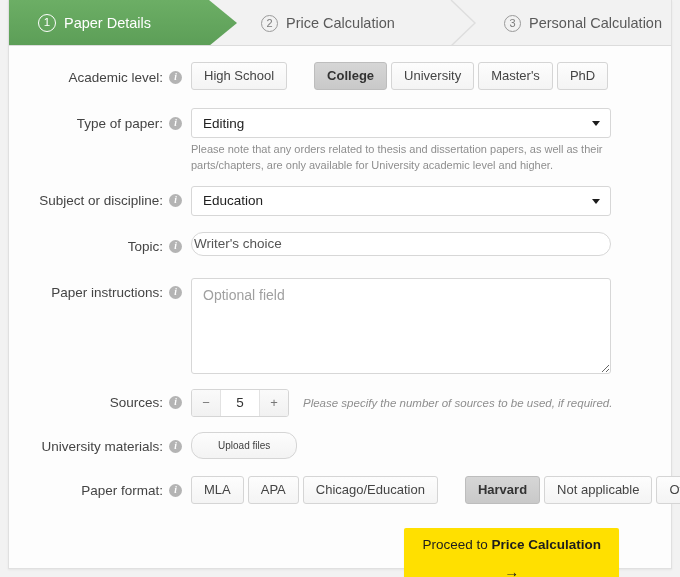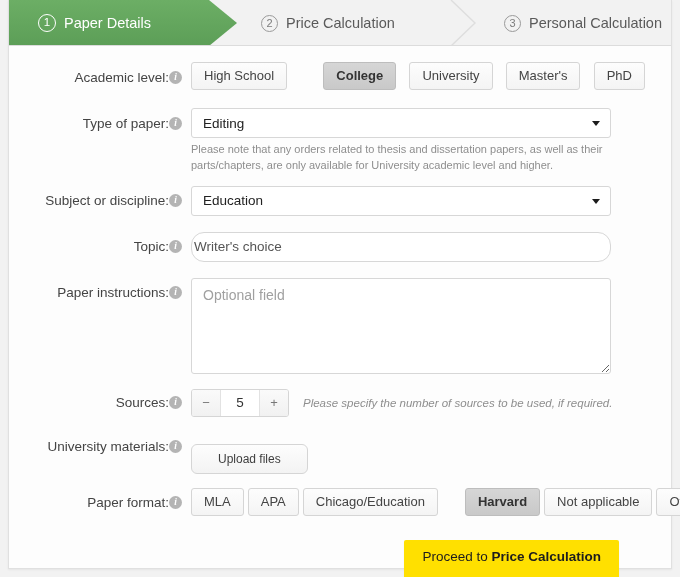--- a/index.html
+++ b/index.html
@@ -110,20 +110,21 @@
   .label {
     width: 182px;
     flex: none;
     text-align: right;
     padding-right: 9px;
     font-size: 13.5px;
     color: #444444;
     display: flex;
     align-items: center;
     justify-content: flex-end;
+    gap: 6px;
     height: 30px;
   }
   .label .ltext { white-space: nowrap; }
 
   .info-icon {
     display: inline-flex;
     align-items: center;
     justify-content: center;
     width: 13px;
     height: 13px;
@@ -134,21 +135,21 @@
     font-weight: bold;
     font-style: italic;
     line-height: 13px;
     flex: none;
     font-family: "Liberation Serif", serif;
   }
 
   .field { flex: 1 1 auto; min-width: 0; }
 
   
-  .seg { display: flex; gap: 4px; flex-wrap: nowrap; justify-content: space-between; }
+  .seg { display: flex; gap: 4px; flex-wrap: nowrap; }
   .seg-btn {
     background: linear-gradient(#fdfdfd, #f4f4f4);
     border: 1px solid #d5d5d5;
     border-radius: 3px;
     font-size: 13px;
     color: #444;
     padding: 6px 12px;
     line-height: 1.1;
     cursor: pointer;
     white-space: nowrap;
@@ -188,21 +189,21 @@
     width: 0; height: 0;
     border-left: 4.5px solid transparent;
     border-right: 4.5px solid transparent;
     border-top: 5px solid #1c1c1c;
     pointer-events: none;
   }
 
   
   .text-input {
     width: 420px;
-    height: 30px;
+    height: 24px;
     border: 1px solid #d7d7d7;
     border-radius: 13px;
     background: #ffffff;
     font-size: 13.5px;
     color: #555;
     padding: 0 2px;
     font-family: "Liberation Sans", sans-serif;
   }
   .text-input::placeholder { color: #8c8c8c; }
 
@@ -267,27 +268,26 @@
     background: #ffffff;
     border-left: 1px solid #e2e2e2;
     border-right: 1px solid #e2e2e2;
     font-size: 13.5px;
     color: #333;
   }
 
   .upload-btn {
     background: linear-gradient(#fdfdfd, #f3f3f3);
     border: 1px solid #d5d5d5;
-    border-radius: 6px;
-    font-size: 12px;
+    border-radius: 12px;
+    font-size: 10px;
     color: #3e3e3e;
     padding: 7px 26px;
     cursor: pointer;
     font-family: "Liberation Sans", sans-serif;
-    margin-top: 12px;
   }
 
   
   .proceed-row {
     display: flex;
     justify-content: flex-end;
     padding-right: 52px;
     padding-top: 14px;
   }
   .proceed {

